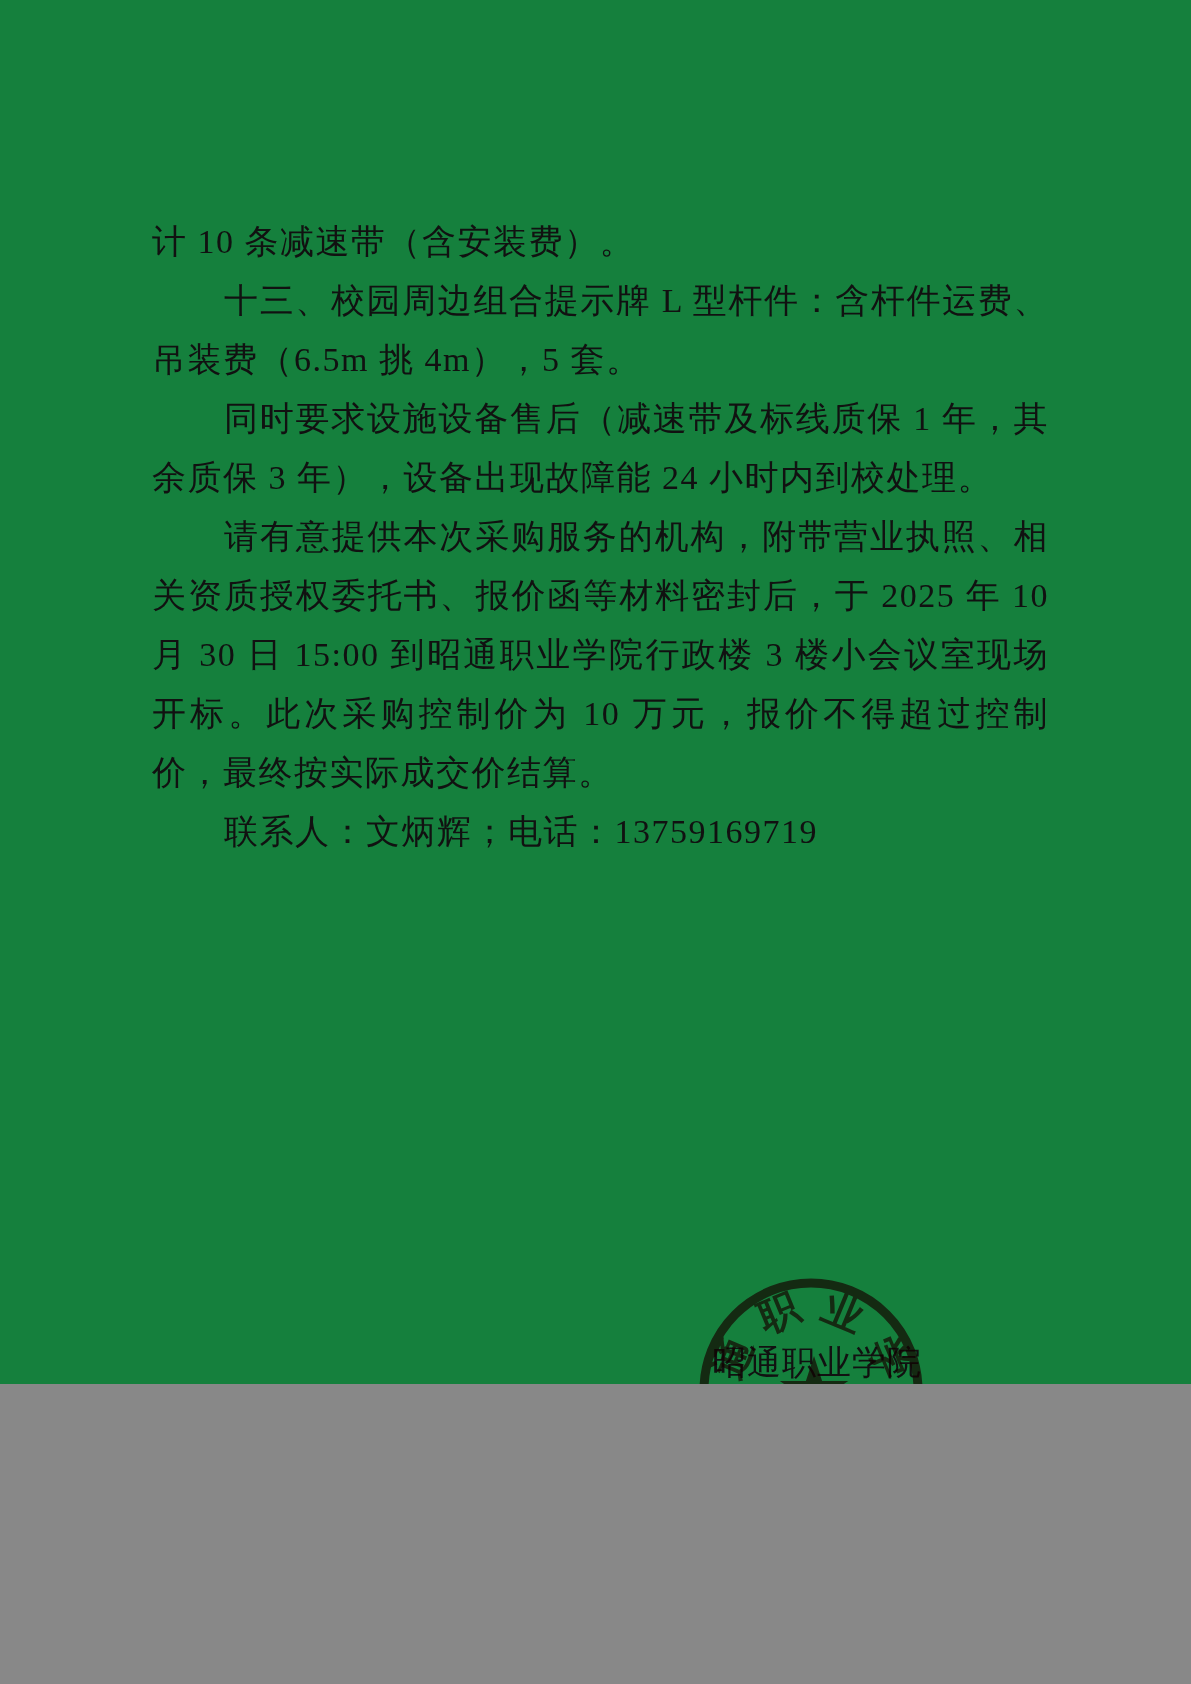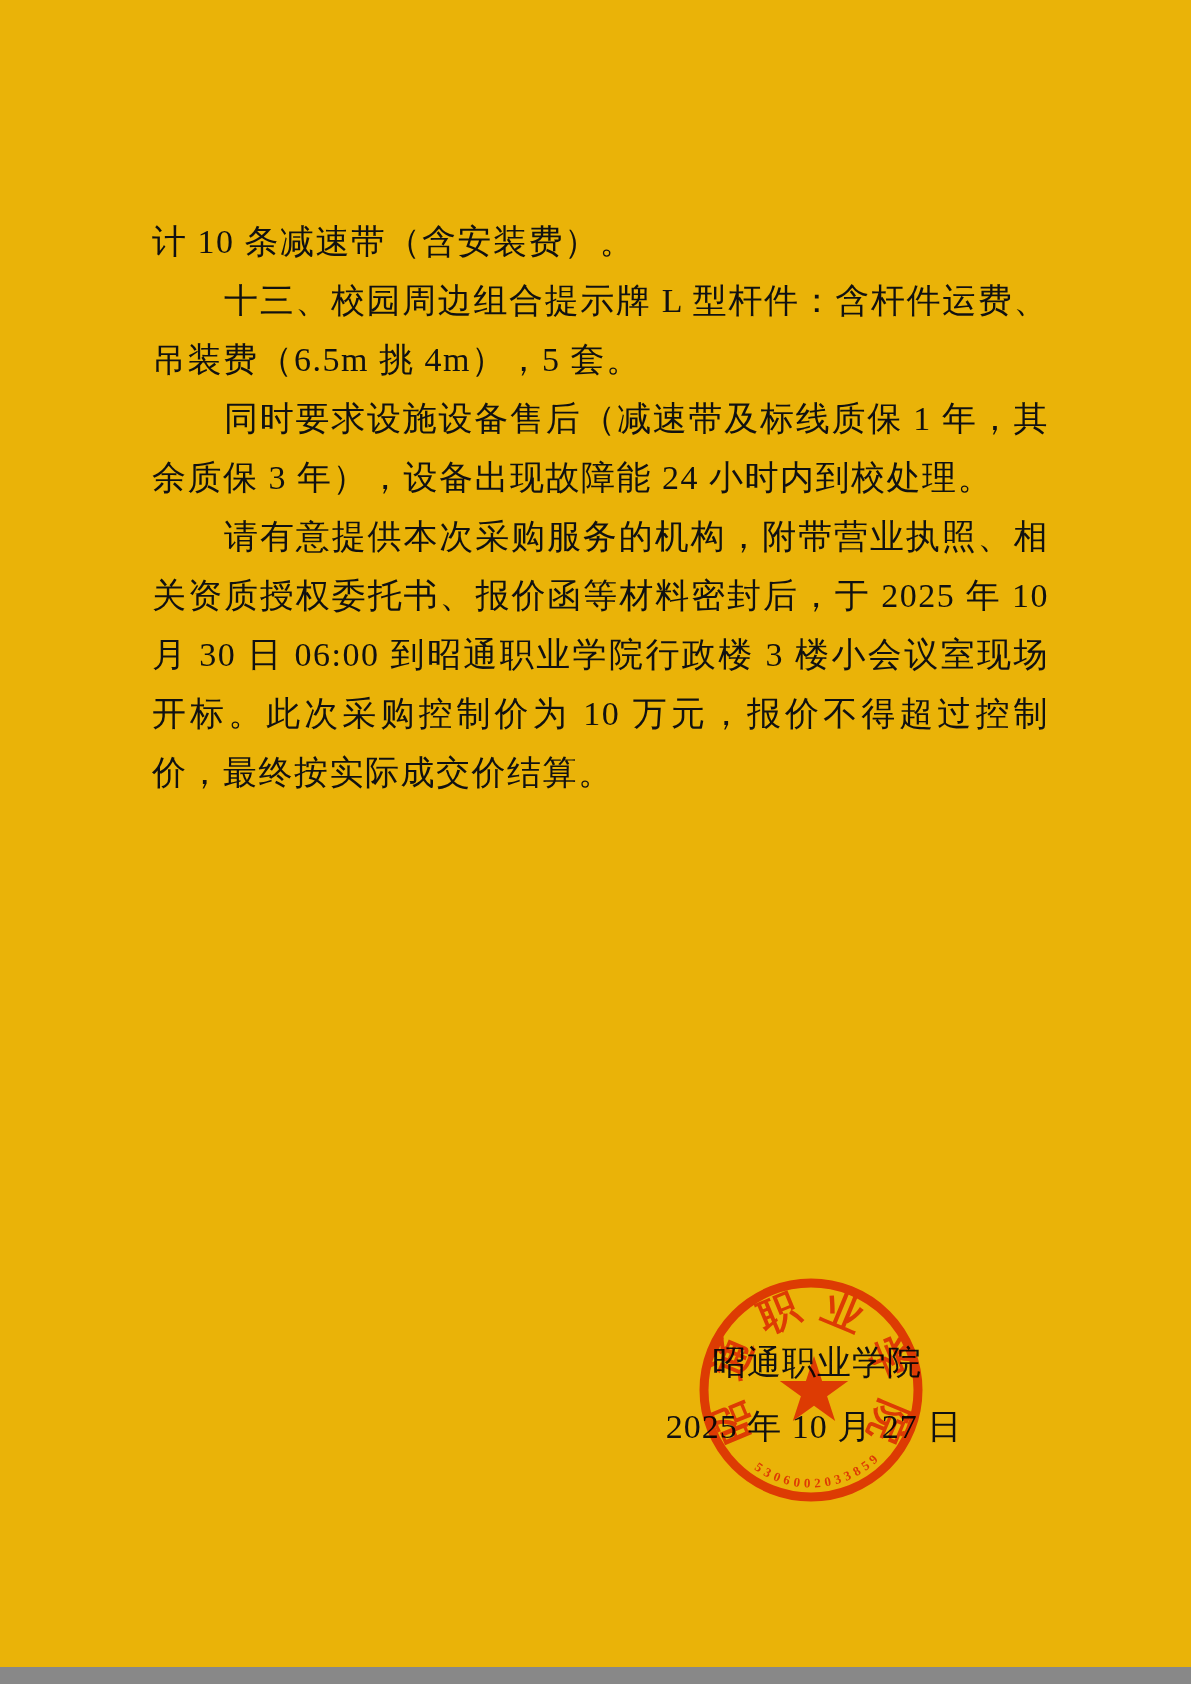--- a/index.html
+++ b/index.html
@@ -1,19 +1,19 @@
 <!DOCTYPE html>
 <html><head>
 <meta charset="utf-8">
 <style>
   html,body{margin:0;padding:0;background:#888;}
   .page{
     position:relative;
-    width:1191px;height:1667px;
-    background:#eab308;
+    width:1191px;height:1384px;
+    background:#15803d;
     overflow:hidden;
     font-family:"Liberation Serif","DejaVu Serif",serif;
   }
   .doc-body{
     position:absolute;
     left:152px;top:212px;width:897px;
   }
   .doc-body p.para{
     margin:0;
     font-size:34px;
@@ -54,21 +54,22 @@
 </style>
 </head>
 <body>
 
 <div class="page">
 
   <div class="doc-body">
       <p class="para no-indent">计 10 条减速带（含安装费）。</p>
       <p class="para">十三、校园周边组合提示牌 L 型杆件：含杆件运费、吊装费（6.5m 挑 4m），5 套。</p>
       <p class="para">同时要求设施设备售后（减速带及标线质保 1 年，其余质保 3 年），设备出现故障能 24 小时内到校处理。</p>
-      <p class="para">请有意提供本次采购服务的机构，附带营业执照、相关资质授权委托书、报价函等材料密封后，于 2025 年 10 月 30 日 06:00 到昭通职业学院行政楼 3 楼小会议室现场开标。此次采购控制价为 10 万元，报价不得超过控制价，最终按实际成交价结算。</p>
+      <p class="para">请有意提供本次采购服务的机构，附带营业执照、相关资质授权委托书、报价函等材料密封后，于 2025 年 10 月 30 日 15:00 到昭通职业学院行政楼 3 楼小会议室现场开标。此次采购控制价为 10 万元，报价不得超过控制价，最终按实际成交价结算。</p>
+      <p class="para">联系人：文炳辉；电话：13759169719</p>
     </div>
 
   <div class="sign-line sign-org">昭通职业学院</div>
 
   <div class="sign-line sign-date">2025 年 10 月 27 日</div>
 
   <svg class="seal-svg" viewBox="0 0 1191 1684" xmlns="http://www.w3.org/2000/svg">
     <circle class="seal-stroke" cx="811" cy="1390" r="107" fill="none" stroke-width="9" stroke="#f0463c"></circle>
     <polygon class="seal-fill" points="814,1356 822.1,1380.9 848.2,1380.9 827.1,1396.2 835.2,1421.1 814,1405.8 792.8,1421.1 800.9,1396.2 779.8,1380.9 805.9,1380.9" fill="#f0463c"></polygon>
     <g id="seal-org">

